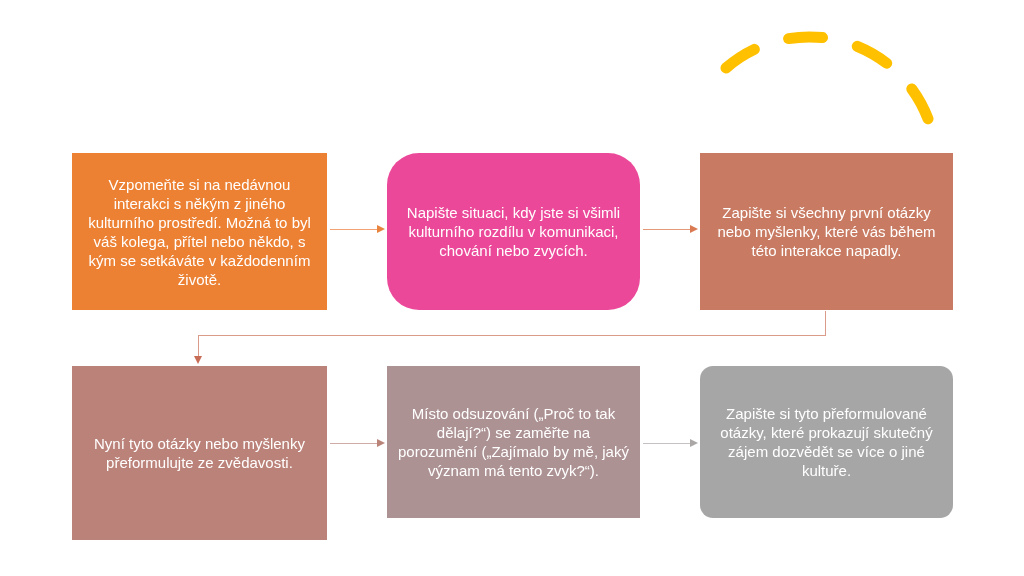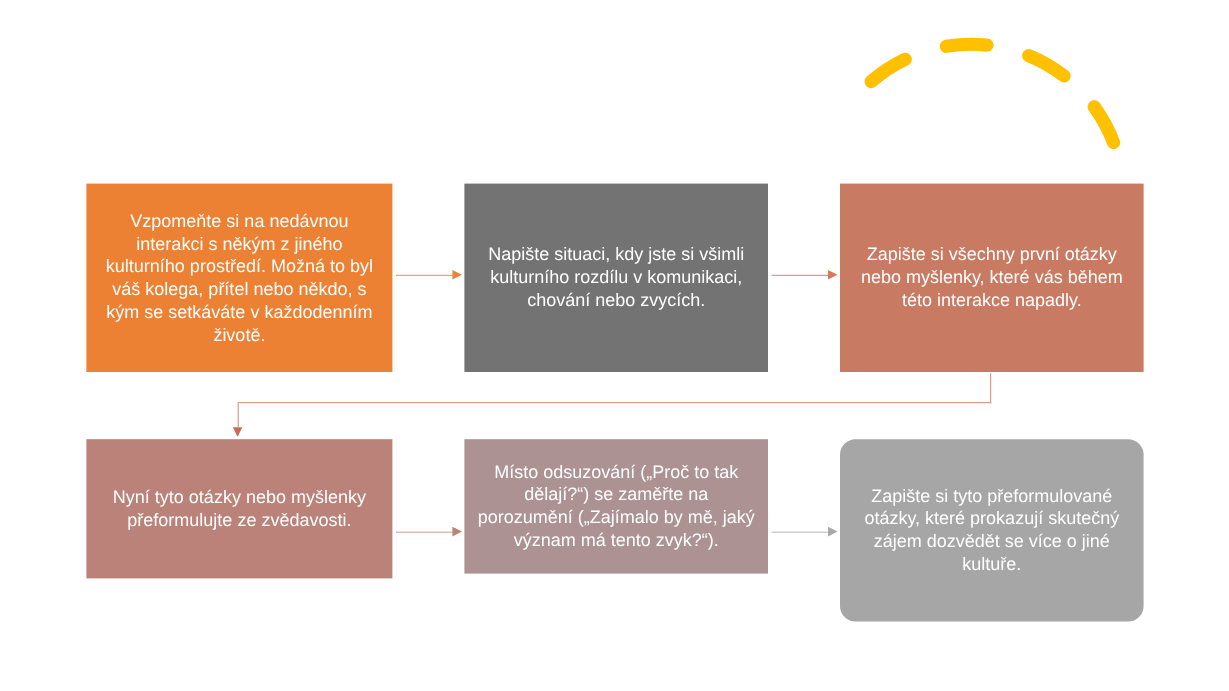--- a/index.html
+++ b/index.html
@@ -18,22 +18,22 @@
     justify-content: center;
     text-align: center;
     box-sizing: border-box;
     padding: 0 10px;
     font-size: 15px;
     line-height: 19px;
   }
   .b1 { left: 72px;  top: 153px; width: 255px; height: 157px; }
   .b2 { left: 387px; top: 153px; width: 253px; height: 157px; }
   .b3 { left: 700px; top: 153px; width: 253px; height: 157px; align-items: center; }
-  .b4 { left: 72px;  top: 366px; width: 255px; height: 116px; }
-  .b5 { left: 387px; top: 366px; width: 253px; height: 112px; }
+  .b4 { left: 72px;  top: 366px; width: 255px; height: 174px; }
+  .b5 { left: 387px; top: 366px; width: 253px; height: 152px; }
   .b6 { left: 700px; top: 366px; width: 253px; height: 152px; }
 
   .seg { position: absolute; }
   .hline { height: 1px; }
   .vline { width: 1px; }
   .head-right {
     position: absolute; width: 0; height: 0;
     border-top: 4px solid transparent;
     border-bottom: 4px solid transparent;
     border-left: 8px solid;
@@ -57,21 +57,21 @@
 
 <div class="canvas">
 
   <svg class="arc-svg" viewBox="0 0 260 140" aria-hidden="true">
     <path class="arc-path" d="M 36 53 A 127 127 0 0 1 244 125" style="stroke: rgb(255, 192, 0);"></path>
   </svg>
 
   <div class="box b1" style="background-color: rgb(236, 128, 51); color: rgb(255, 255, 255);">
     <div>Vzpomeňte si na nedávnou interakci s někým z jiného kulturního prostředí. Možná to byl váš kolega, přítel nebo někdo, s kým se setkáváte v každodenním životě.</div>
   </div>
-  <div class="box b2" style="background-color: #737373; color: rgb(255, 255, 255);">
+  <div class="box b2" style="background-color: #ec4899; color: rgb(255, 255, 255); border-radius: 32px;">
     <div>Napište situaci, kdy jste si všimli kulturního rozdílu v komunikaci, chování nebo zvycích.</div>
   </div>
   <div class="box b3" style="background-color: rgb(200, 123, 98); color: rgb(255, 255, 255);">
     <div>Zapište si všechny první otázky nebo myšlenky, které vás během této interakce napadly.</div>
   </div>
 
   <div class="box b4" style="background-color: rgb(187, 130, 121); color: rgb(255, 255, 255);">
     <div>Nyní tyto otázky nebo myšlenky přeformulujte ze zvědavosti.</div>
   </div>
   <div class="box b5" style="background-color: rgb(173, 146, 148); color: rgb(255, 255, 255);">

